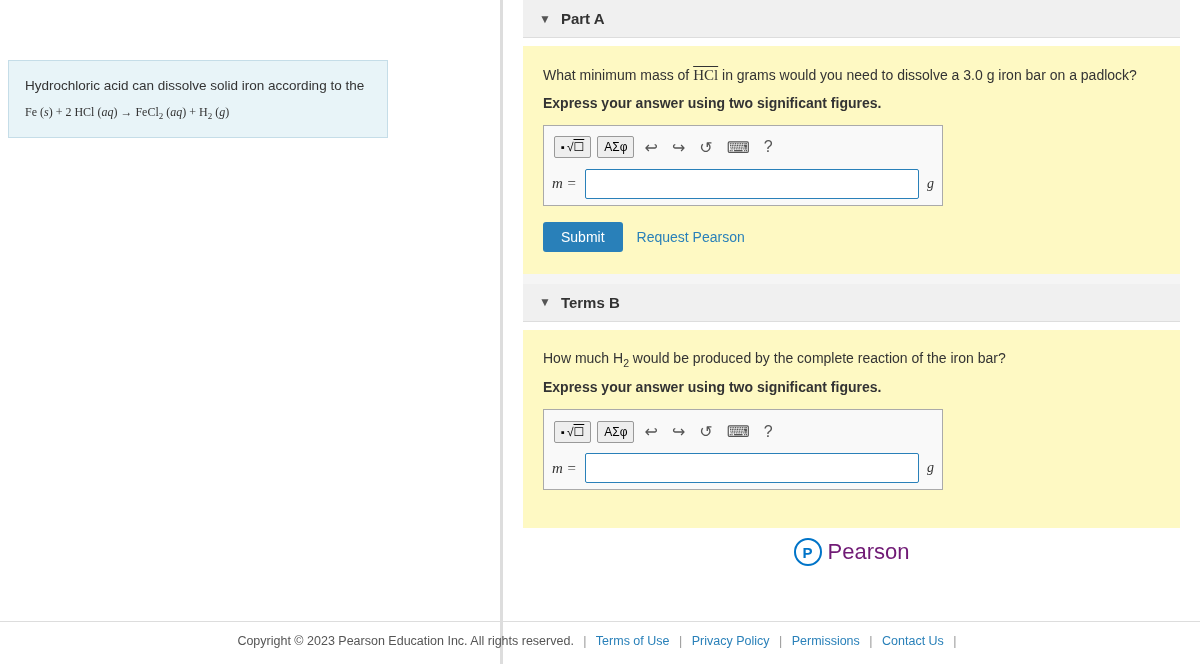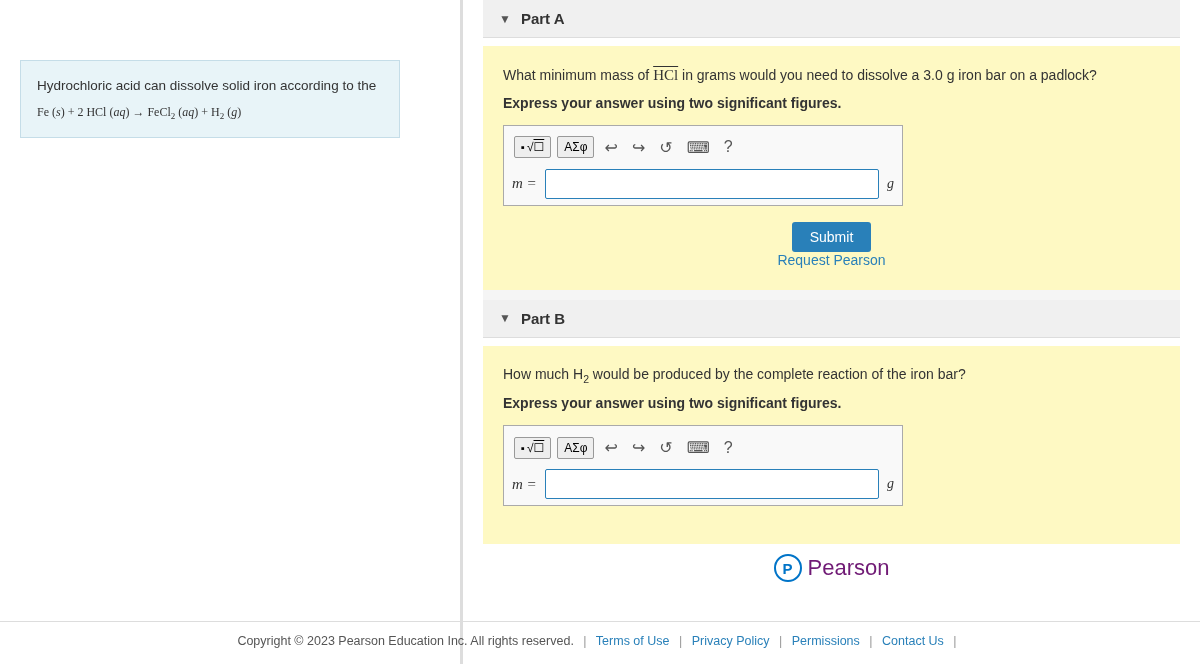--- a/index.html
+++ b/index.html
@@ -14,22 +14,22 @@
 
     .page-wrapper {
       display: flex;
       width: 1200px;
       min-height: 664px;
       position: relative;
     }
 
     
     .left-panel {
-      width: 460px;
-      padding: 20px;
+      width: 500px;
+      padding: 8px;
       display: flex;
       align-items: flex-start;
       padding-top: 60px;
     }
 
     .reaction-box {
       background: #e8f4f8;
       border: 1px solid #c5dde8;
       padding: 14px 16px;
       width: 380px;
@@ -165,22 +165,22 @@
       font-size: 14px;
       color: #333;
       font-style: italic;
       font-family: 'Times New Roman', serif;
     }
 
     
     .btn-row {
       display: flex;
       align-items: center;
+      gap: 14px;
       margin-top: 4px;
-      flex-direction: column;
     }
 
     .submit-btn {
       background: #2980b9;
       color: #fff;
       border: none;
       padding: 7px 18px;
       font-size: 14px;
       cursor: pointer;
       border-radius: 3px;
@@ -318,21 +318,21 @@
           <a class="request-answer-link" href="#">Request Pearson</a>
         </div>
       </div>
     </div>
 
     <div class="part-b-separator"></div>
 
     <div class="part-section">
       <div class="part-header">
         <span class="part-arrow">▼</span>
-        <span class="part-label">Part B</span>
+        <span class="part-label">Terms B</span>
       </div>
       <div class="part-content">
         <div class="question-text">
           How much H<sub>2</sub> would be produced by the complete reaction of the iron bar?
         </div>
         <div class="question-bold">Express your answer using two significant figures.</div>
 
         <div class="input-area">
           <div class="toolbar">
             <button class="toolbar-btn">

